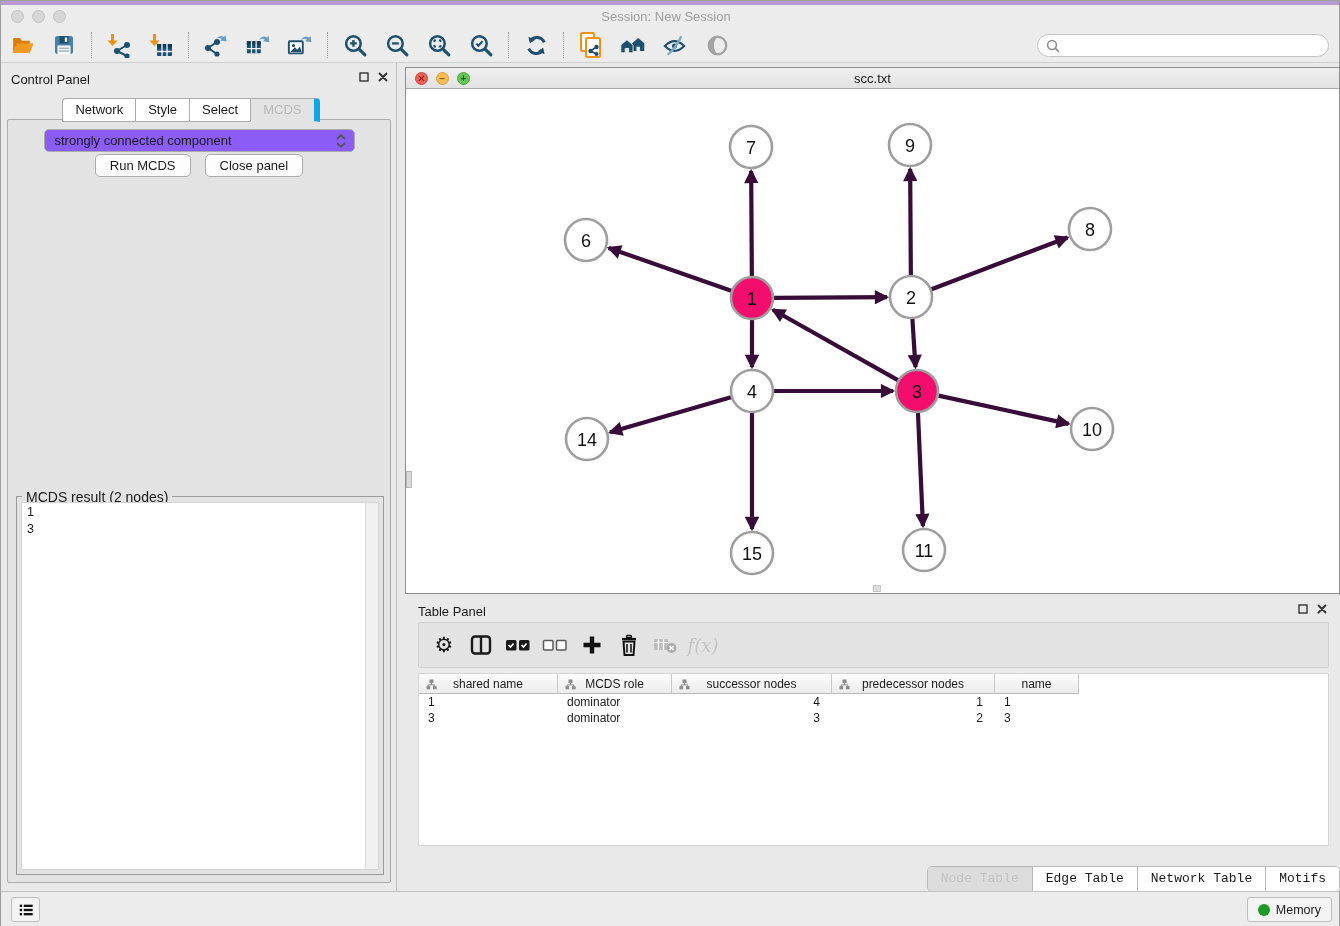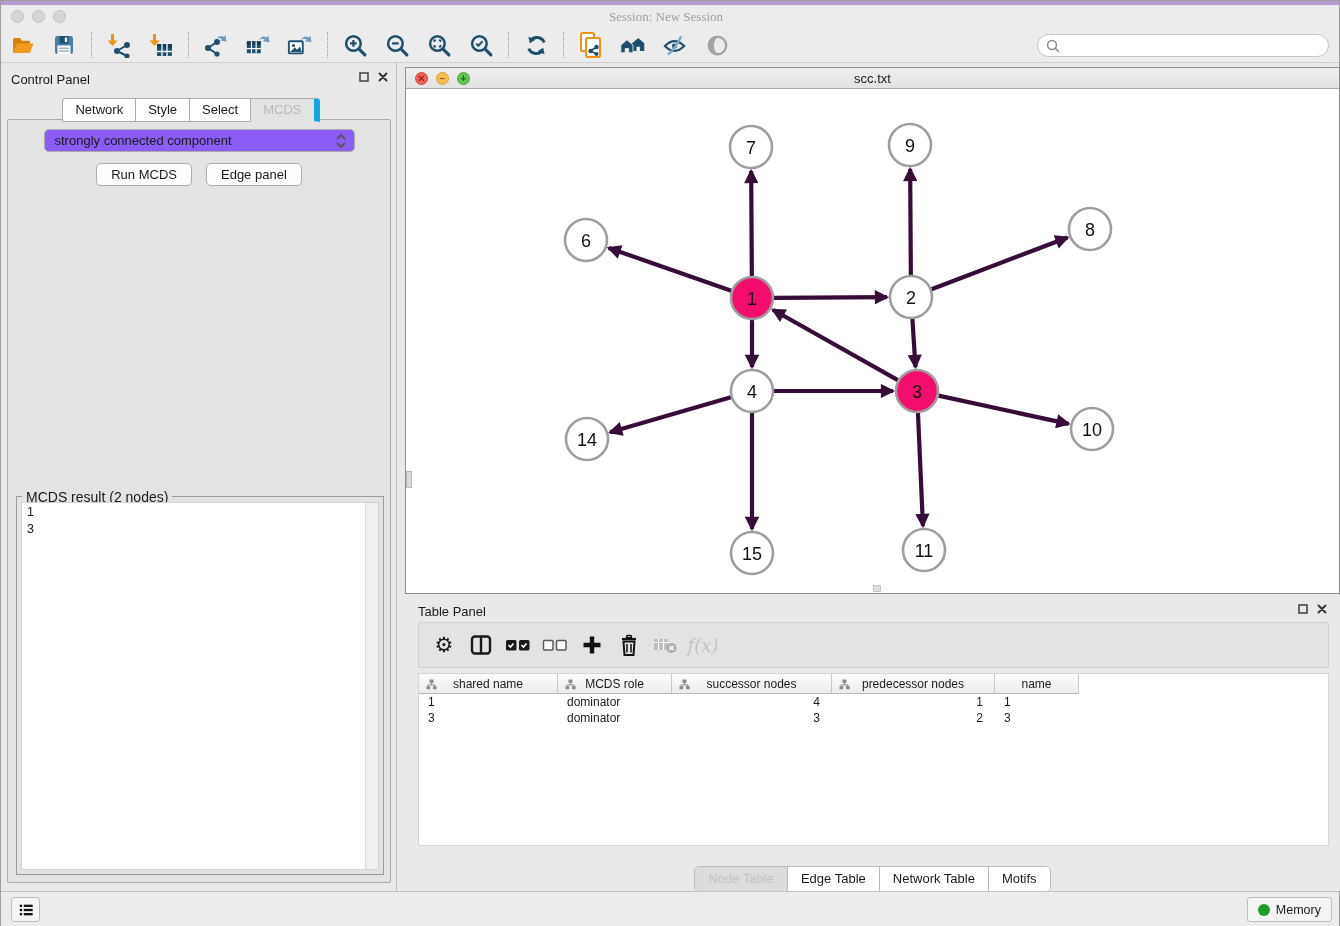--- a/index.html
+++ b/index.html
@@ -4,21 +4,21 @@
 <style>
   * { margin:0; padding:0; box-sizing:border-box; }
   html,body { width:1340px; height:926px; background:#E9E9E9; font-family:"Liberation Sans","DejaVu Sans",sans-serif; color:#1A1A1A; overflow:hidden; }
   .window { position:relative; width:1340px; height:926px; background:#E9E9E9; border:1px solid #9E9E9E; }
 
   
   .top-strip { position:absolute; left:0; top:0; width:100%; height:4px; background:#B69AD1; }
   .titlebar { position:absolute; left:0; top:4px; width:100%; height:23px; background:#ECECEC; }
   .traffic { position:absolute; top:5px; left:10px; display:flex; gap:8px; }
   .tl { width:13px; height:13px; border-radius:50%; background:#D6D6D6; border:1px solid #C2C2C2; }
-  .win-title { position:absolute; left:0; right:8px; top:4px; text-align:center; font-size:13px; color:#9E9E9E;font-family:Liberation Serif, serif; }
+  .win-title { position:absolute; left:0; right:8px; top:4px; text-align:center; font-size:13px; color:#9E9E9E; }
 
   
   .toolbar { position:absolute; left:0; top:27px; width:100%; height:35px; background:#ECECEC; border-bottom:1px solid #CFCFCF; display:flex; align-items:center; }
   .tb-icon { width:26px; height:26px; margin:0 8px; display:flex; align-items:center; justify-content:center; }
   .tb-sep { width:1px; height:26px; border-left:1px dotted #9A9A9A; margin:0 6px; }
   .searchbox { position:absolute; right:10px; top:6px; width:292px; height:23px; background:#fff; border:1px solid #C4C4C4; border-radius:12px; display:flex; align-items:center; padding-left:8px; }
   .searchbox input { border:none; outline:none; flex:1; height:18px; font-size:12px; background:transparent; margin-left:5px; }
 
   
   .control-panel { position:absolute; left:1px; top:62px; width:395px; height:828px; background:#E9E9E9; border-right:1px solid #C0C0C0; }
@@ -27,21 +27,21 @@
   .panel-btns { position:absolute; right:8px; top:9px; display:flex; gap:9px; align-items:center; }
   .cp-tabs { position:absolute; left:0; right:16px; top:35px; display:flex; justify-content:center; z-index:2; }
   .cp-tab { font-size:13px; padding:3px 12px 4px 12px; background:#fff; border:1px solid #ACACAC; border-right:none; color:#1A1A1A; }
   .cp-tab:first-child { border-top-left-radius:4px; }
   .cp-tab.last { border-right:6px solid #0ea5e9; border-top-right-radius:4px; }
   .cp-tab.active { background:#E3E3E3; color:#B9B9B9; border-bottom-color:#E3E3E3; }
   .cp-content { position:absolute; left:5px; right:5px; top:56px; bottom:8px; background:#E3E3E3; border:1px solid #ACACAC; border-radius:2px; }
   .opt-label { margin-top:18px; text-align:center; font-size:13px; }
   .dropdown { position:relative; margin:9px auto 0 auto; width:311px; height:23px; background:#8b5cf6; border:1px solid #ABABAB; border-radius:5px; font-size:13px; line-height:21px; padding-left:10px; }
   .dd-stepper { position:absolute; right:6px; top:2px; width:14px; height:18px; }
-  .btn-row { display:flex; justify-content:center; gap:14px; margin-top:11px; }
+  .btn-row { display:flex; justify-content:center; gap:14px; margin-top:2px; }
   .push-btn { background:#FDFDFD; border:1px solid #ACACAC; border-radius:5px; font-size:13px; padding:3px 14px; color:#1A1A1A; }
   .result-group { position:absolute; left:8px; right:6px; top:376px; bottom:7px; border:1px solid #9B9B9B; }
   .result-legend { position:absolute; top:-8px; left:5px; background:#E3E3E3; padding:0 4px; font-size:14px; }
   .result-white { position:absolute; left:4px; right:4px; top:5px; bottom:4px; background:#fff; border:1px solid #D4D4D4; }
   .result-scroll { position:absolute; right:0; top:0; bottom:0; width:13px; background:#F1F1F1; border-left:1px solid #DDD; }
   .result-list { padding:1px 0 0 5px; font-size:12.5px; line-height:17px; }
 
   
   .net-window { position:absolute; left:404px; top:66px; width:935px; height:527px; border:1px solid #8E8E8E; background:#fff; }
   .net-titlebar { position:relative; height:21px; background:linear-gradient(#EFEFEF,#E2E2E2); border-bottom:1px solid #ABABAB; }
@@ -60,21 +60,21 @@
   .tp-toolbar { position:absolute; left:13px; top:27px; width:911px; height:46px; background:#E3E3E3; border:1px solid #D0D0D0; border-radius:2px; display:flex; align-items:center; padding-left:10px; }
   .tp-icon { width:30px; height:26px; margin-right:7px; display:flex; align-items:center; justify-content:center; }
   .gear-glyph { font-family:"DejaVu Sans",sans-serif; font-size:21px; color:#1A1A1A; line-height:22px; }
   .fx-glyph { font-family:"DejaVu Serif",serif; font-style:italic; font-size:18px; color:#C4C4C4; }
   .tp-table { position:absolute; left:13px; top:78px; width:911px; height:173px; background:#fff; border:1px solid #D6D6D6; }
   .th-row { display:flex; height:20px; }
   .th-cell { position:relative; background:linear-gradient(#FCFCFC,#ECECEC); border-right:1px solid #C9C9C9; border-bottom:1px solid #B9B9B9; font-size:12px; display:flex; align-items:center; justify-content:center; }
   .th-cell .tree { position:absolute; left:7px; top:5px; }
   .tr-row { display:flex; height:16px; }
   .td-cell { font-size:12px; line-height:16px; overflow:hidden; white-space:nowrap; }
-  .bottom-tabs { position:absolute; left:0; right:0; top:271px; display:flex; justify-content:center; }
+  .bottom-tabs { position:absolute; left:0; right:0; top:271px; display:flex; justify-content:flex-end;font-family:Liberation Mono, monospace; }
   .seg { display:flex; border:1px solid #B9B9B9; border-radius:5px; overflow:hidden; background:#fff; }
   .seg-tab { font-size:13px; padding:4px 13px 5px 13px; border-right:1px solid #B9B9B9; background:#fff; color:#1A1A1A; }
   .seg-tab:last-child { border-right:none; }
   .seg-tab.active { background:#DCDCDC; color:#C3C3C3; }
 
   
   .statusbar { position:absolute; left:0; top:890px; width:100%; height:35px; background:#ECECEC; border-top:1px solid #C2C2C2; }
   .status-left-btn { position:absolute; left:10px; top:5px; width:29px; height:25px; background:#F4F4F4; border:1px solid #BDBDBD; border-radius:3px; display:flex; align-items:center; justify-content:center; }
   .memory-btn { position:absolute; right:7px; top:5px; height:25px; background:#F4F4F4; border:1px solid #BDBDBD; border-radius:3px; display:flex; align-items:center; gap:6px; padding:0 10px; font-size:12.5px; }
   .mem-dot { width:12px; height:12px; border-radius:50%; background:#1C9B27; }
@@ -258,21 +258,21 @@
         <span>strongly connected component</span>
         <span class="dd-stepper">
           <svg width="14" height="18" viewBox="0 0 14 18">
               <path d="M3 7 L7 3 L11 7" fill="none" stroke="#555" stroke-width="1.8"></path>
               <path d="M3 11 L7 15 L11 11" fill="none" stroke="#555" stroke-width="1.8"></path>
             </svg>
         </span>
       </div>
       <div class="btn-row">
         <button class="push-btn">Run MCDS</button>
-        <button class="push-btn">Edge panel</button>
+        <button class="push-btn">Close panel</button>
       </div>
       <div class="result-group">
         <span class="result-legend">MCDS result (2 nodes)</span>
         <div class="result-white">
           <div class="result-list" id="result-list">
               <div>1</div>
               <div>3</div>
             </div>
           <div class="result-scroll"></div>
         </div>

